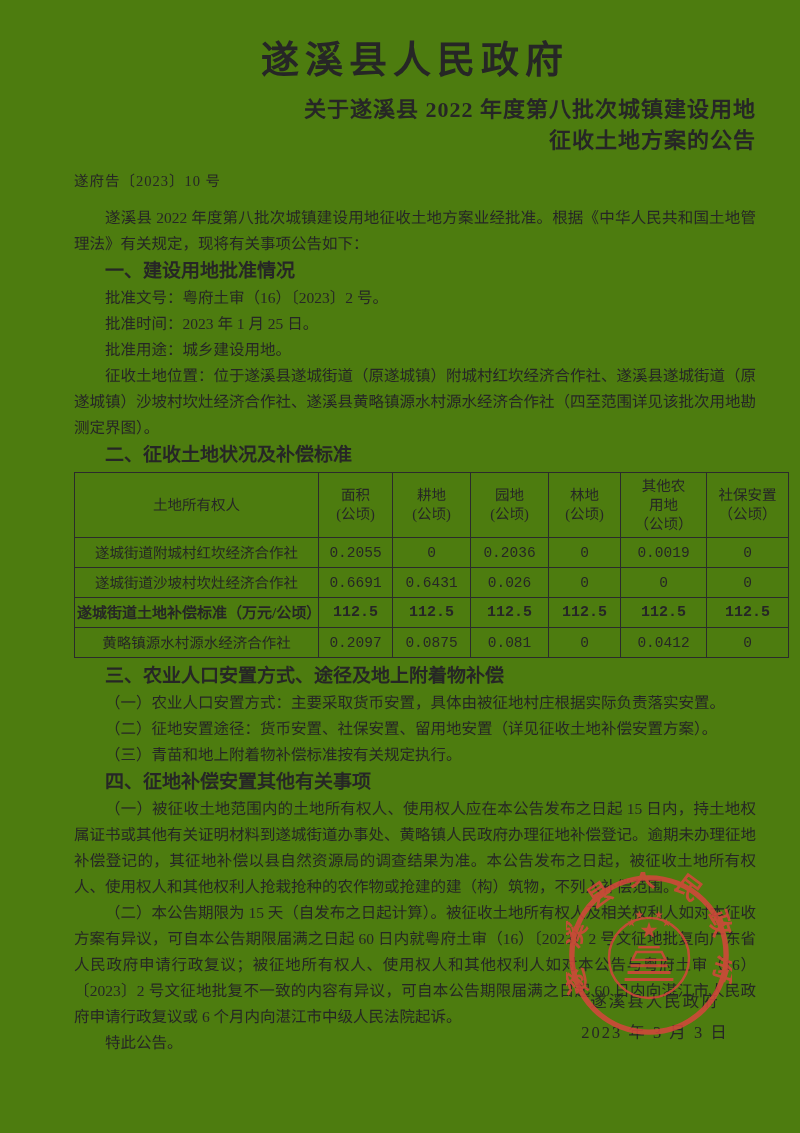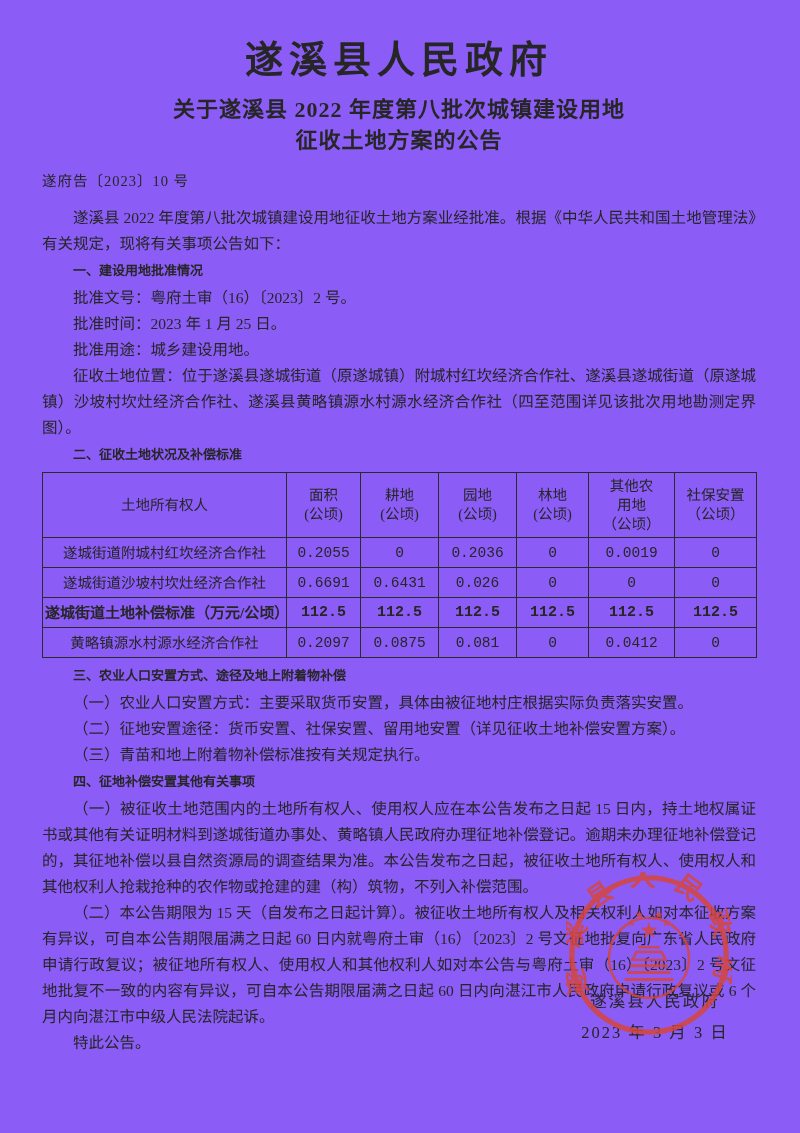--- a/index.html
+++ b/index.html
@@ -1,58 +1,59 @@
 <!DOCTYPE html>
 <html lang="zh-CN"><head>
 <meta charset="utf-8">
 <style>
   html,body { margin:0; padding:0; background:#e8e8e8; }
   .page {
     position:relative;
     width:800px; height:1133px;
     margin:0 auto;
-    background:#8b5cf6;
+    background:#4d7c0f;
     font-family:"Liberation Serif","DejaVu Serif",serif;
     color:#262626;
     overflow:hidden;
     box-sizing:border-box;
+    padding-left:32px;
   }
   .content { padding:30px 44px 0 42px; }
 
   .org-title {
     margin:6px 0 10px;
     text-align:center;
     font-size:38px;
     font-weight:bold;
     letter-spacing:6px;
     line-height:48px;
     font-family:"Liberation Serif","DejaVu Serif",serif;
   }
   .doc-title {
     margin:0;
-    text-align:center;
+    text-align:right;
     font-size:22px;
     font-weight:bold;
     line-height:31px;
     letter-spacing:1px;
   }
   .doc-number {
     margin:13px 0 15px;
     font-size:14.5px;
     letter-spacing:1px;
   }
 
   p { margin:0; font-size:15.5px; line-height:26px; }
   .indent { text-indent:31px; }
   .justify { text-align:justify; text-justify:inter-ideograph; }
   .sec-heading {
     font-weight:bold;
     text-indent:31px;
     font-family:Liberation Sans, sans-serif;
-    font-size:13px;
+    font-size:19px;
     margin:1px 0;
   }
 
   table.comp {
     width:714px;
     border-collapse:collapse;
     margin:4px 0 5px;
     table-layout:fixed;
   }
   table.comp th, table.comp td {

